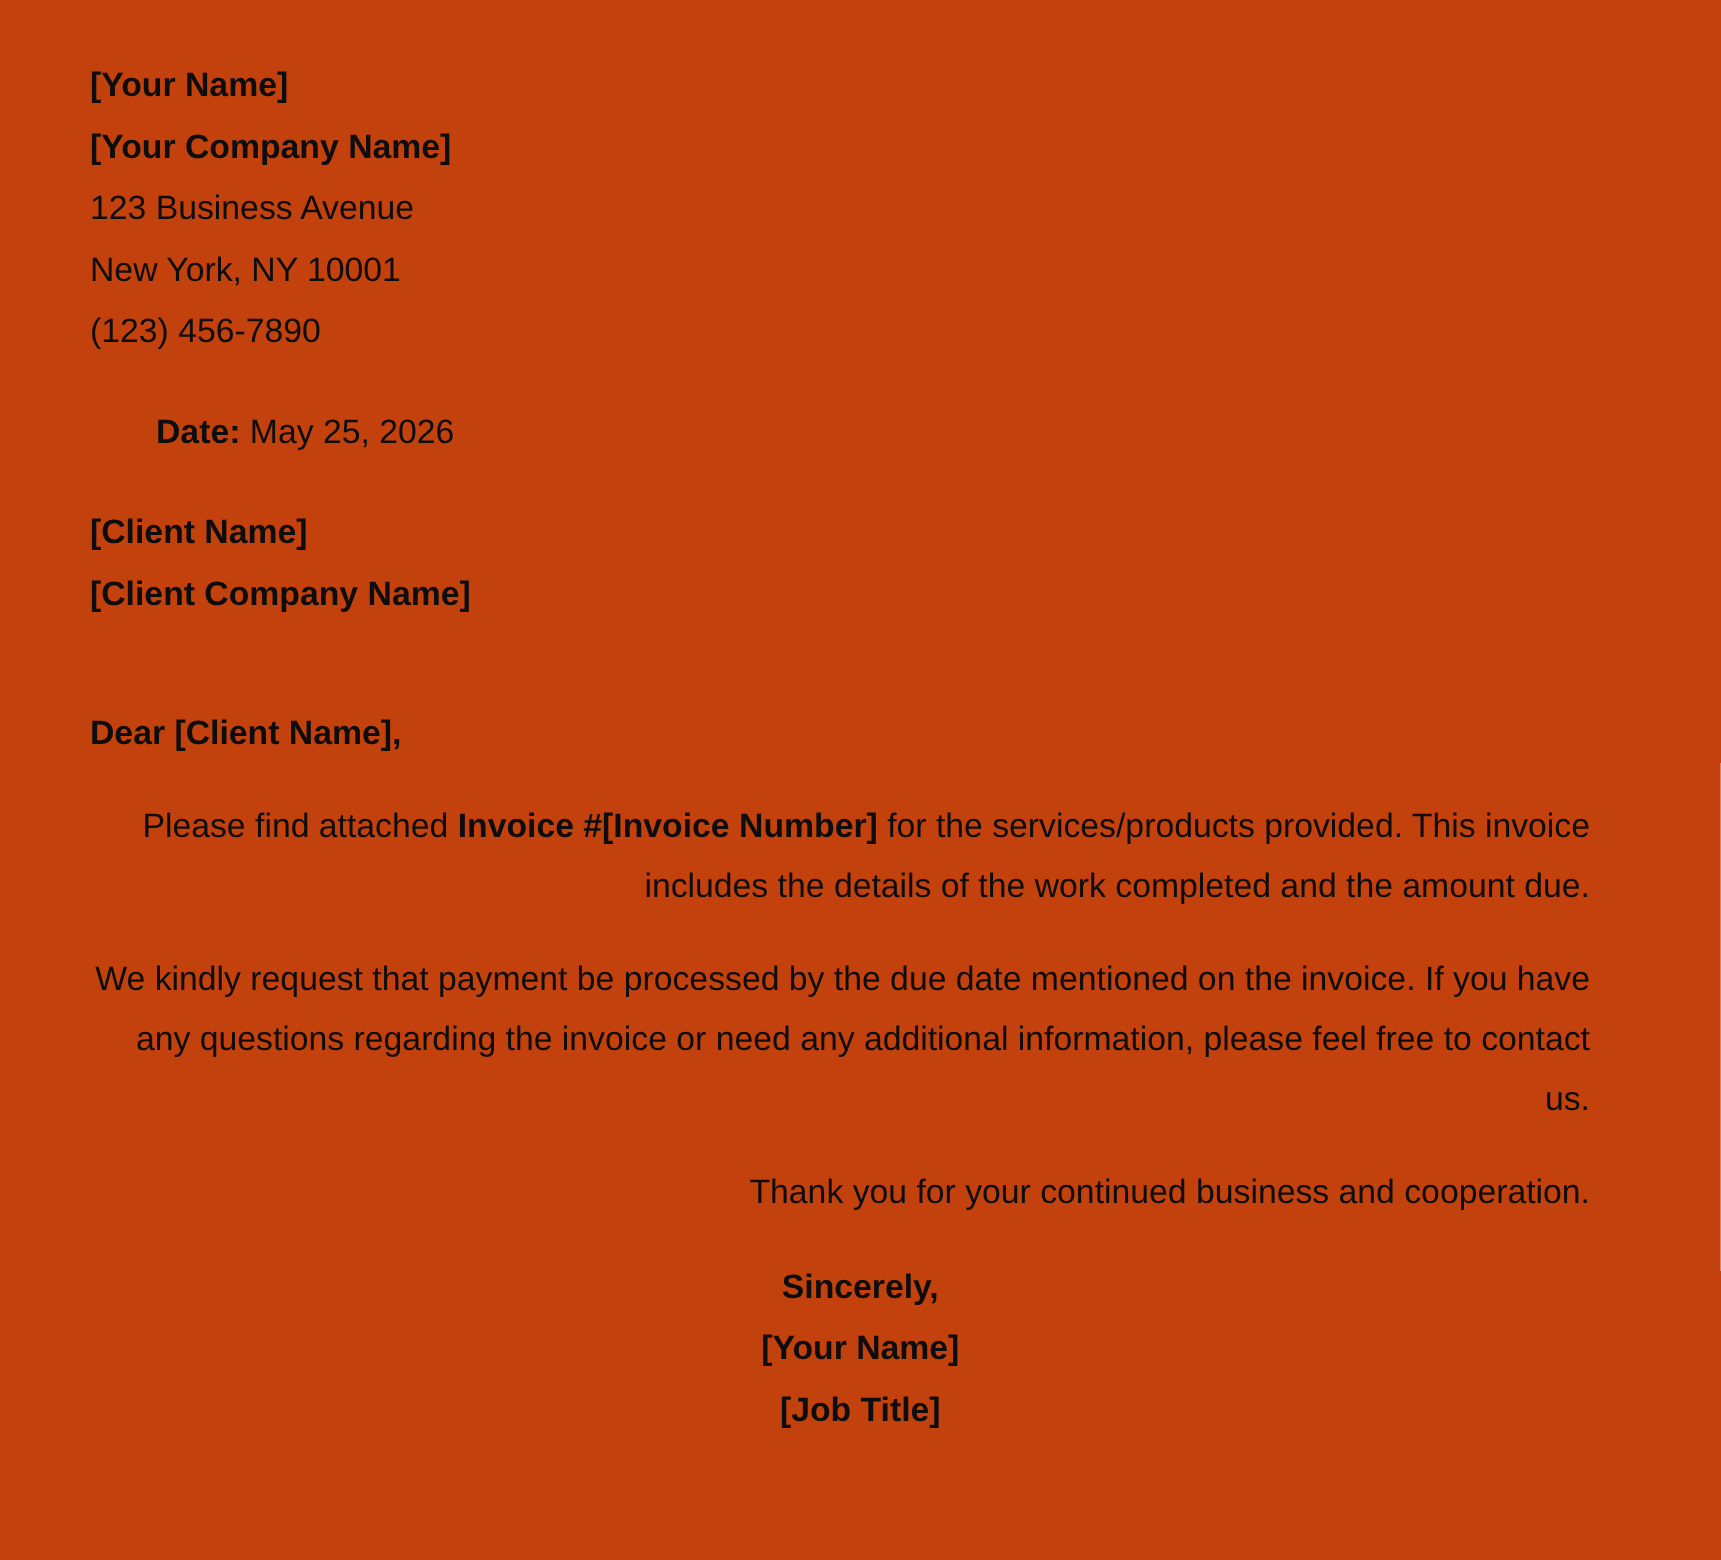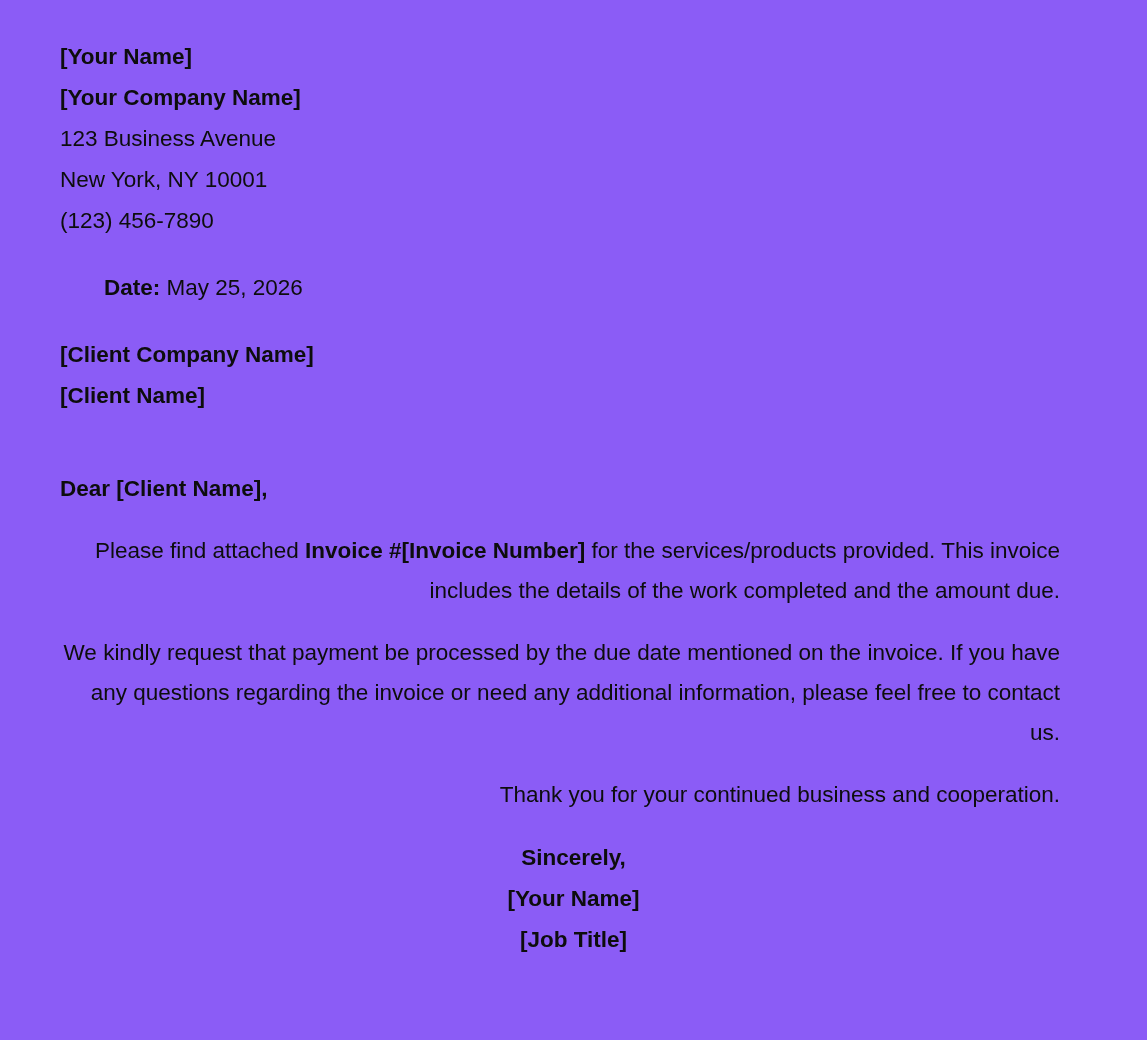--- a/index.html
+++ b/index.html
@@ -12,21 +12,21 @@
     height: 1040px;
     font-family: "Liberation Sans", sans-serif;
     color: #000000;
     overflow: hidden;
   }
   .page {
     box-sizing: border-box;
     width: 1147px;
     height: 1040px;
     padding: 36px 60px 0 60px;
-    background: #8b5cf6;
+    background: #c2410c;
   }
   .line {
     font-size: 22.5px;
     line-height: 41px;
     color: #0d0d0d;
     white-space: pre-wrap;
   }
   .bold {
     font-weight: bold;
   }
@@ -77,22 +77,22 @@
     <div class="line">(123) 456-7890</div>
   </div>
 
   <div class="gap"></div>
 
   <div class="line"><span class="label-bold">Date:</span><span> May 25, 2026</span></div>
 
   <div class="gap"></div>
 
   <div class="block">
+    <div class="line bold">[Client Name]</div>
     <div class="line bold">[Client Company Name]</div>
-    <div class="line bold">[Client Name]</div>
   </div>
 
   <div class="gap"></div>
 
 
   <div class="gap"></div>
 
   <div class="line bold">Dear [Client Name],</div>
 
   <div class="gap-sm"></div>

